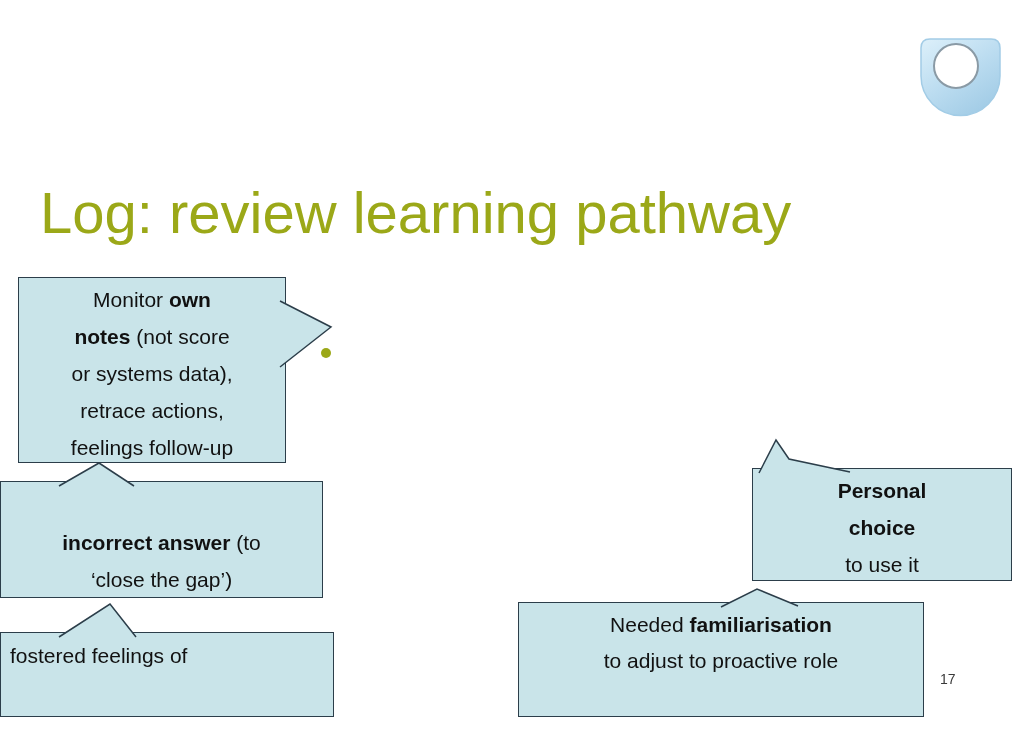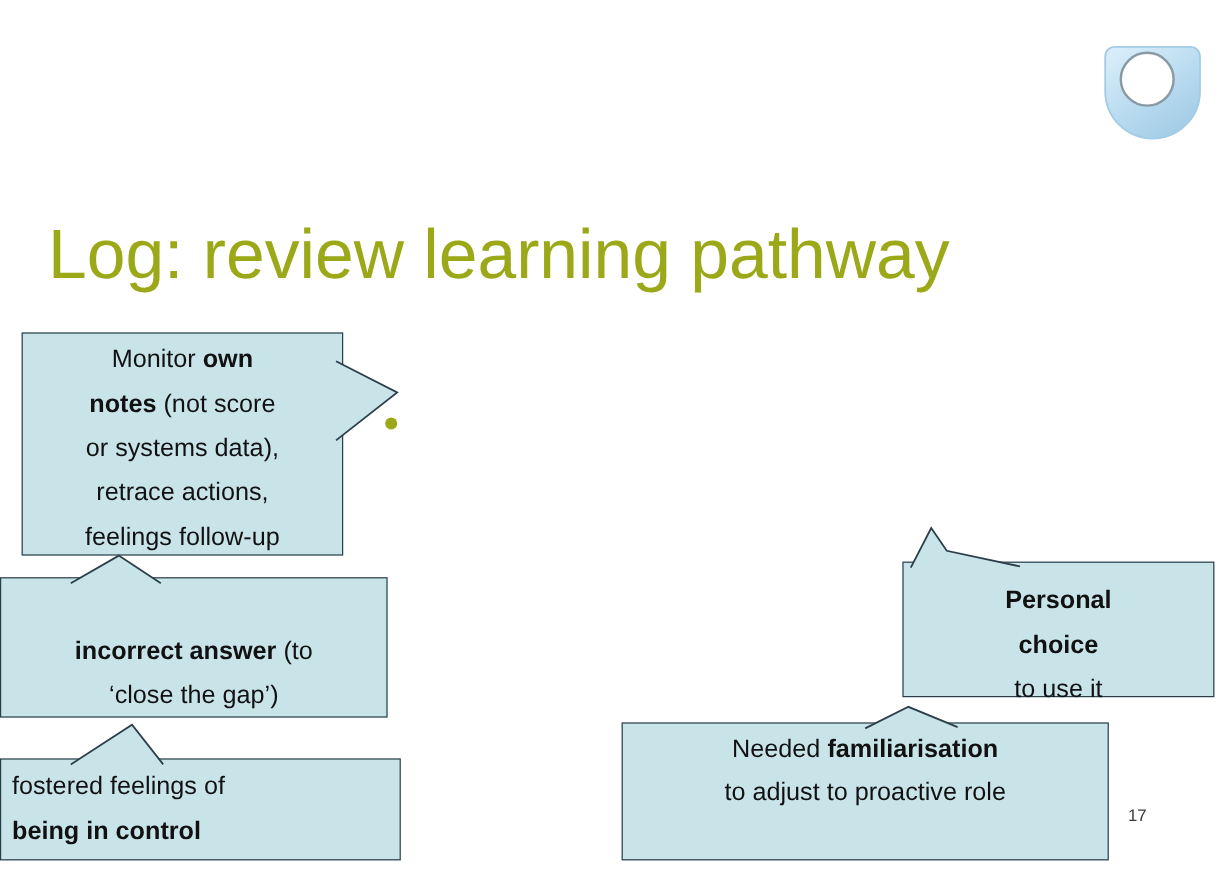--- a/index.html
+++ b/index.html
@@ -27,21 +27,21 @@
     box-sizing:border-box;
     font-size:21px;
     line-height:37px;
     color:var(--text);
   }
   .callout .txt{width:100%;}
   .center{text-align:center;}
   #callout-monitor{left:18px;top:277px;width:268px;height:186px;padding-top:3px;}
   #callout-more-likely{left:0px;top:481px;width:323px;height:117px;padding-top:5px;}
   #callout-fostered{left:0px;top:632px;width:334px;height:85px;padding:4px 8px 0 9px;}
-  #callout-personal{left:752px;top:468px;width:260px;height:113px;padding-top:13px;}
+  #callout-personal{left:752px;top:468px;width:260px;height:113px;padding-top:3px;}
   #callout-needed{left:518px;top:602px;width:406px;height:115px;padding-top:4px;line-height:36px;}
   #pointer-overlay{
     position:absolute;left:0;top:0;width:1024px;height:740px;
     pointer-events:none;
   }
   .quote-bullet{
     position:absolute;left:321px;top:348px;
     width:10px;height:10px;border-radius:50%;
     background:var(--quote_olive);
   }
@@ -77,21 +77,21 @@
 
   <div class="callout center" id="callout-monitor">
     <div class="txt"><span>Monitor </span><span style="font-weight: bold;">own</span><br><span style="font-weight: bold;">notes</span><span> (not score</span><br><span>or systems data),</span><br><span>retrace actions,</span><br><span>feelings follow-up</span></div>
   </div>
 
   <div class="callout center" id="callout-more-likely">
     <div class="txt"><br><span style="font-weight: bold;">incorrect answer</span><span> (to</span><br><span>‘close the gap’)</span></div>
   </div>
 
   <div class="callout" id="callout-fostered">
-    <div class="txt"><span>fostered feelings of</span><br><span style="font-weight: bold;">being in control</span></div>
+    <div class="txt"><span>fostered feelings of</span><br></div>
   </div>
 
   <div class="callout center" id="callout-personal">
     <div class="txt"><span style="font-weight: bold;">Personal</span><br><span style="font-weight: bold;">choice</span><br><span>to use it</span></div>
   </div>
 
   <div class="callout center" id="callout-needed">
     <div class="txt"><span>Needed </span><span style="font-weight: bold;">familiarisation</span><br><span>to adjust to proactive role</span></div>
   </div>
 

